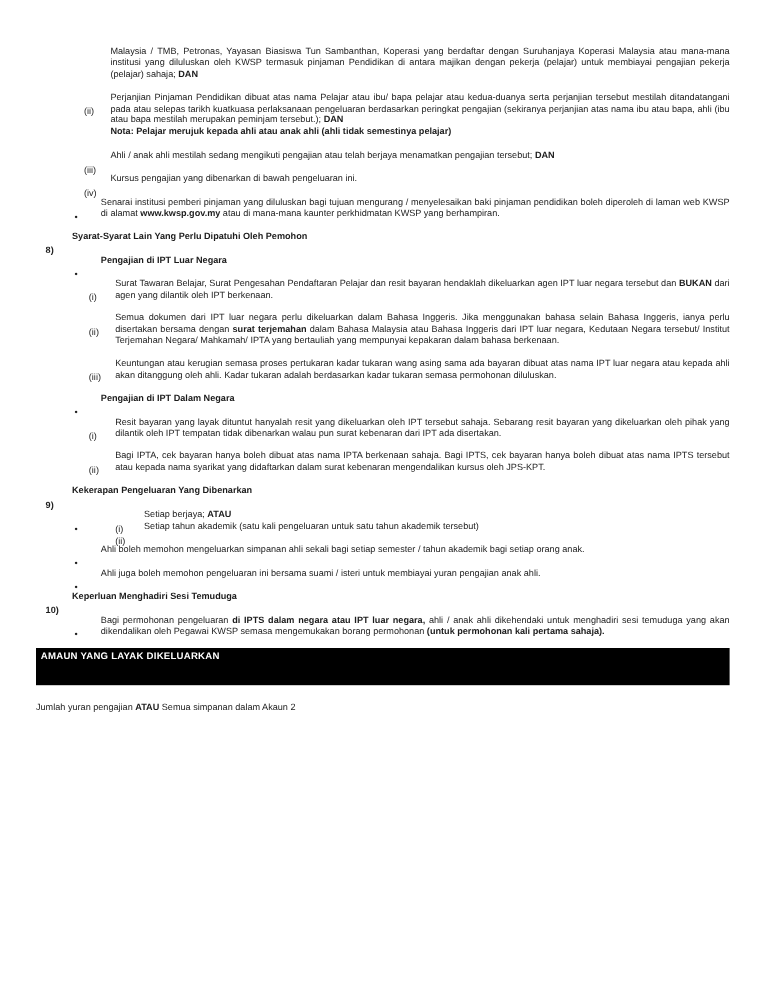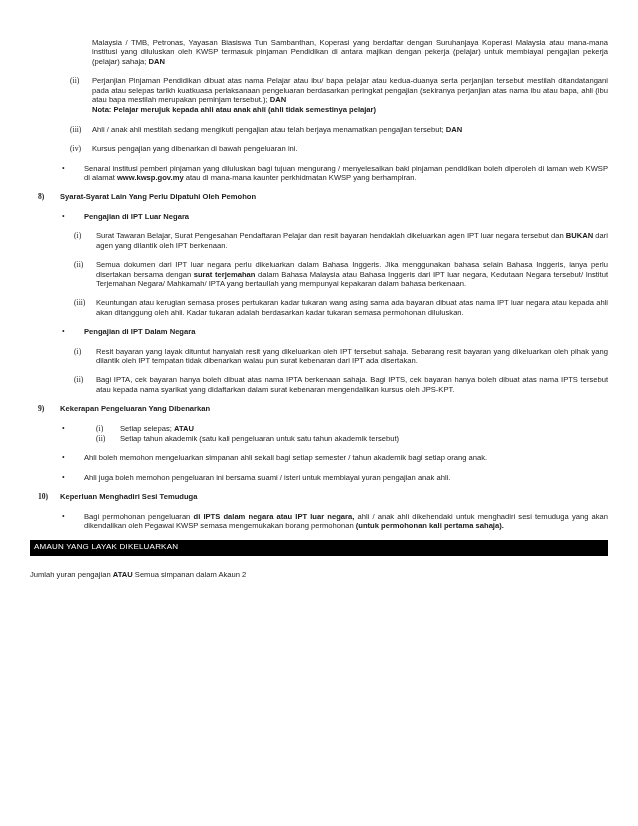--- a/index.html
+++ b/index.html
@@ -11,32 +11,32 @@
     padding:38px 30px 0 30px;
     font-family:"Liberation Sans", sans-serif;
     font-size:7.6px;
     line-height:9.4px;
     color:#1c1c1c;
     overflow:hidden;
   }
   .blk { position:relative; margin:0 0 10px 0; text-align:justify; }
   .blk.tight { margin-bottom:1px; }
   .blk.hd { margin-top:6px; }
-  .mk { position:absolute; top:0;font-family:Liberation Serif, serif; }
+  .mk { position:absolute; top:12px; }
   .lv0 { padding-left:30px; } .lv0 .mk { left:8px; }
   .lv1 { padding-left:54px; } .lv1 .mk { left:32px; }
   .lv2 { padding-left:62px; } .lv2 .mk { left:40px; }
   .lv3 { padding-left:66px; } .lv3 .mk { left:44px; }
   .lv4 { padding-left:90px; } .lv4 .mk { left:66px; }
   .b { font-weight:bold; }
   .bar {
     background:#000000; color:#ffffff;
-    font-weight:normal; font-size:8px; line-height:9px;
+    font-weight:bold; font-size:8px; line-height:9px;
     letter-spacing:.2px;
-    padding:2px 4px 5px 4px;
+    padding:2px 4px 20px 4px;
     margin:2px 0 14px 0;
   }
   .lvp { padding-left:0; margin:0 0 13px 0; text-align:left; }
 </style>
 </head>
 <body>
 
 <div class="page">
   <div id="doc-body">
       <div class="blk lv2"><span>Malaysia / TMB, Petronas, Yayasan Biasiswa Tun Sambanthan, Koperasi yang berdaftar dengan Suruhanjaya Koperasi Malaysia atau mana-mana institusi yang diluluskan oleh KWSP termasuk pinjaman Pendidikan di antara majikan dengan pekerja (pelajar) untuk membiayai pengajian pekerja (pelajar) sahaja; </span><span class="b">DAN</span></div>
@@ -48,21 +48,21 @@
       <div class="blk lv0 hd"><span class="mk b">8)</span><span class="b">Syarat-Syarat Lain Yang Perlu Dipatuhi Oleh Pemohon</span></div>
       <div class="blk lv1"><span class="mk">•</span><span class="b">Pengajian di IPT Luar Negara</span></div>
       <div class="blk lv3"><span class="mk">(i)</span><span>Surat Tawaran Belajar,  Surat Pengesahan Pendaftaran Pelajar dan resit bayaran hendaklah dikeluarkan agen IPT luar negara tersebut dan </span><span class="b">BUKAN</span><span> dari agen yang dilantik oleh IPT berkenaan.</span></div>
       <div class="blk lv3"><span class="mk">(ii)</span><span>Semua dokumen dari IPT luar negara perlu dikeluarkan dalam Bahasa Inggeris. Jika menggunakan bahasa selain Bahasa Inggeris, ianya perlu disertakan bersama dengan </span><span class="b">surat terjemahan</span><span> dalam Bahasa Malaysia atau Bahasa Inggeris dari IPT luar negara, Kedutaan Negara tersebut/ Institut Terjemahan Negara/ Mahkamah/ IPTA yang bertauliah yang mempunyai kepakaran dalam bahasa berkenaan.</span></div>
       <div class="blk lv3"><span class="mk">(iii)</span><span>Keuntungan atau kerugian semasa proses pertukaran kadar tukaran wang asing sama ada bayaran dibuat atas nama IPT luar negara atau kepada ahli akan ditanggung oleh ahli. Kadar tukaran adalah berdasarkan kadar tukaran semasa permohonan diluluskan.</span></div>
       <div class="blk lv1"><span class="mk">•</span><span class="b">Pengajian di IPT Dalam Negara</span></div>
       <div class="blk lv3"><span class="mk">(i)</span><span>Resit bayaran yang layak dituntut hanyalah resit yang dikeluarkan oleh IPT tersebut sahaja. Sebarang resit bayaran yang dikeluarkan oleh pihak yang dilantik oleh IPT tempatan tidak dibenarkan walau pun surat kebenaran dari IPT ada disertakan.</span></div>
       <div class="blk lv3"><span class="mk">(ii)</span><span>Bagi IPTA, cek bayaran hanya boleh dibuat atas nama IPTA berkenaan sahaja. Bagi IPTS, cek bayaran hanya boleh dibuat atas nama IPTS tersebut atau kepada nama syarikat yang didaftarkan dalam surat kebenaran mengendalikan kursus oleh JPS-KPT.</span></div>
       <div class="blk lv0 hd"><span class="mk b">9)</span><span class="b">Kekerapan Pengeluaran Yang Dibenarkan</span></div>
       <div class="blk lv1"><span class="mk">•</span></div>
-      <div class="blk lv4 tight"><span class="mk">(i)</span><span>Setiap selepas; </span><span class="b">ATAU</span></div>
+      <div class="blk lv4 tight"><span class="mk">(i)</span><span>Setiap berjaya; </span><span class="b">ATAU</span></div>
       <div class="blk lv4"><span class="mk">(ii)</span><span>Setiap tahun akademik (satu kali pengeluaran untuk satu tahun akademik tersebut)</span></div>
       <div class="blk lv1"><span class="mk">•</span><span>Ahli boleh memohon mengeluarkan simpanan ahli sekali bagi setiap semester / tahun akademik bagi setiap orang anak.</span></div>
       <div class="blk lv1"><span class="mk">•</span><span>Ahli juga boleh memohon pengeluaran ini bersama suami / isteri untuk membiayai yuran pengajian anak ahli.</span></div>
       <div class="blk lv0 hd"><span class="mk b">10)</span><span class="b">Keperluan Menghadiri Sesi Temuduga</span></div>
       <div class="blk lv1"><span class="mk">•</span><span>Bagi permohonan pengeluaran </span><span class="b">di IPTS dalam negara atau IPT luar negara,</span><span> ahli / anak ahli dikehendaki untuk menghadiri sesi temuduga yang akan dikendalikan oleh Pegawai KWSP semasa mengemukakan borang permohonan </span><span class="b">(untuk permohonan kali pertama sahaja).</span></div>
     </div>
   <div class="bar">AMAUN YANG LAYAK DIKELUARKAN</div>
   <div id="amount-body">
       <div class="blk  lvp"><span>Jumlah yuran pengajian </span><span class="b">ATAU</span><span> Semua simpanan dalam Akaun 2</span></div>
     </div>

